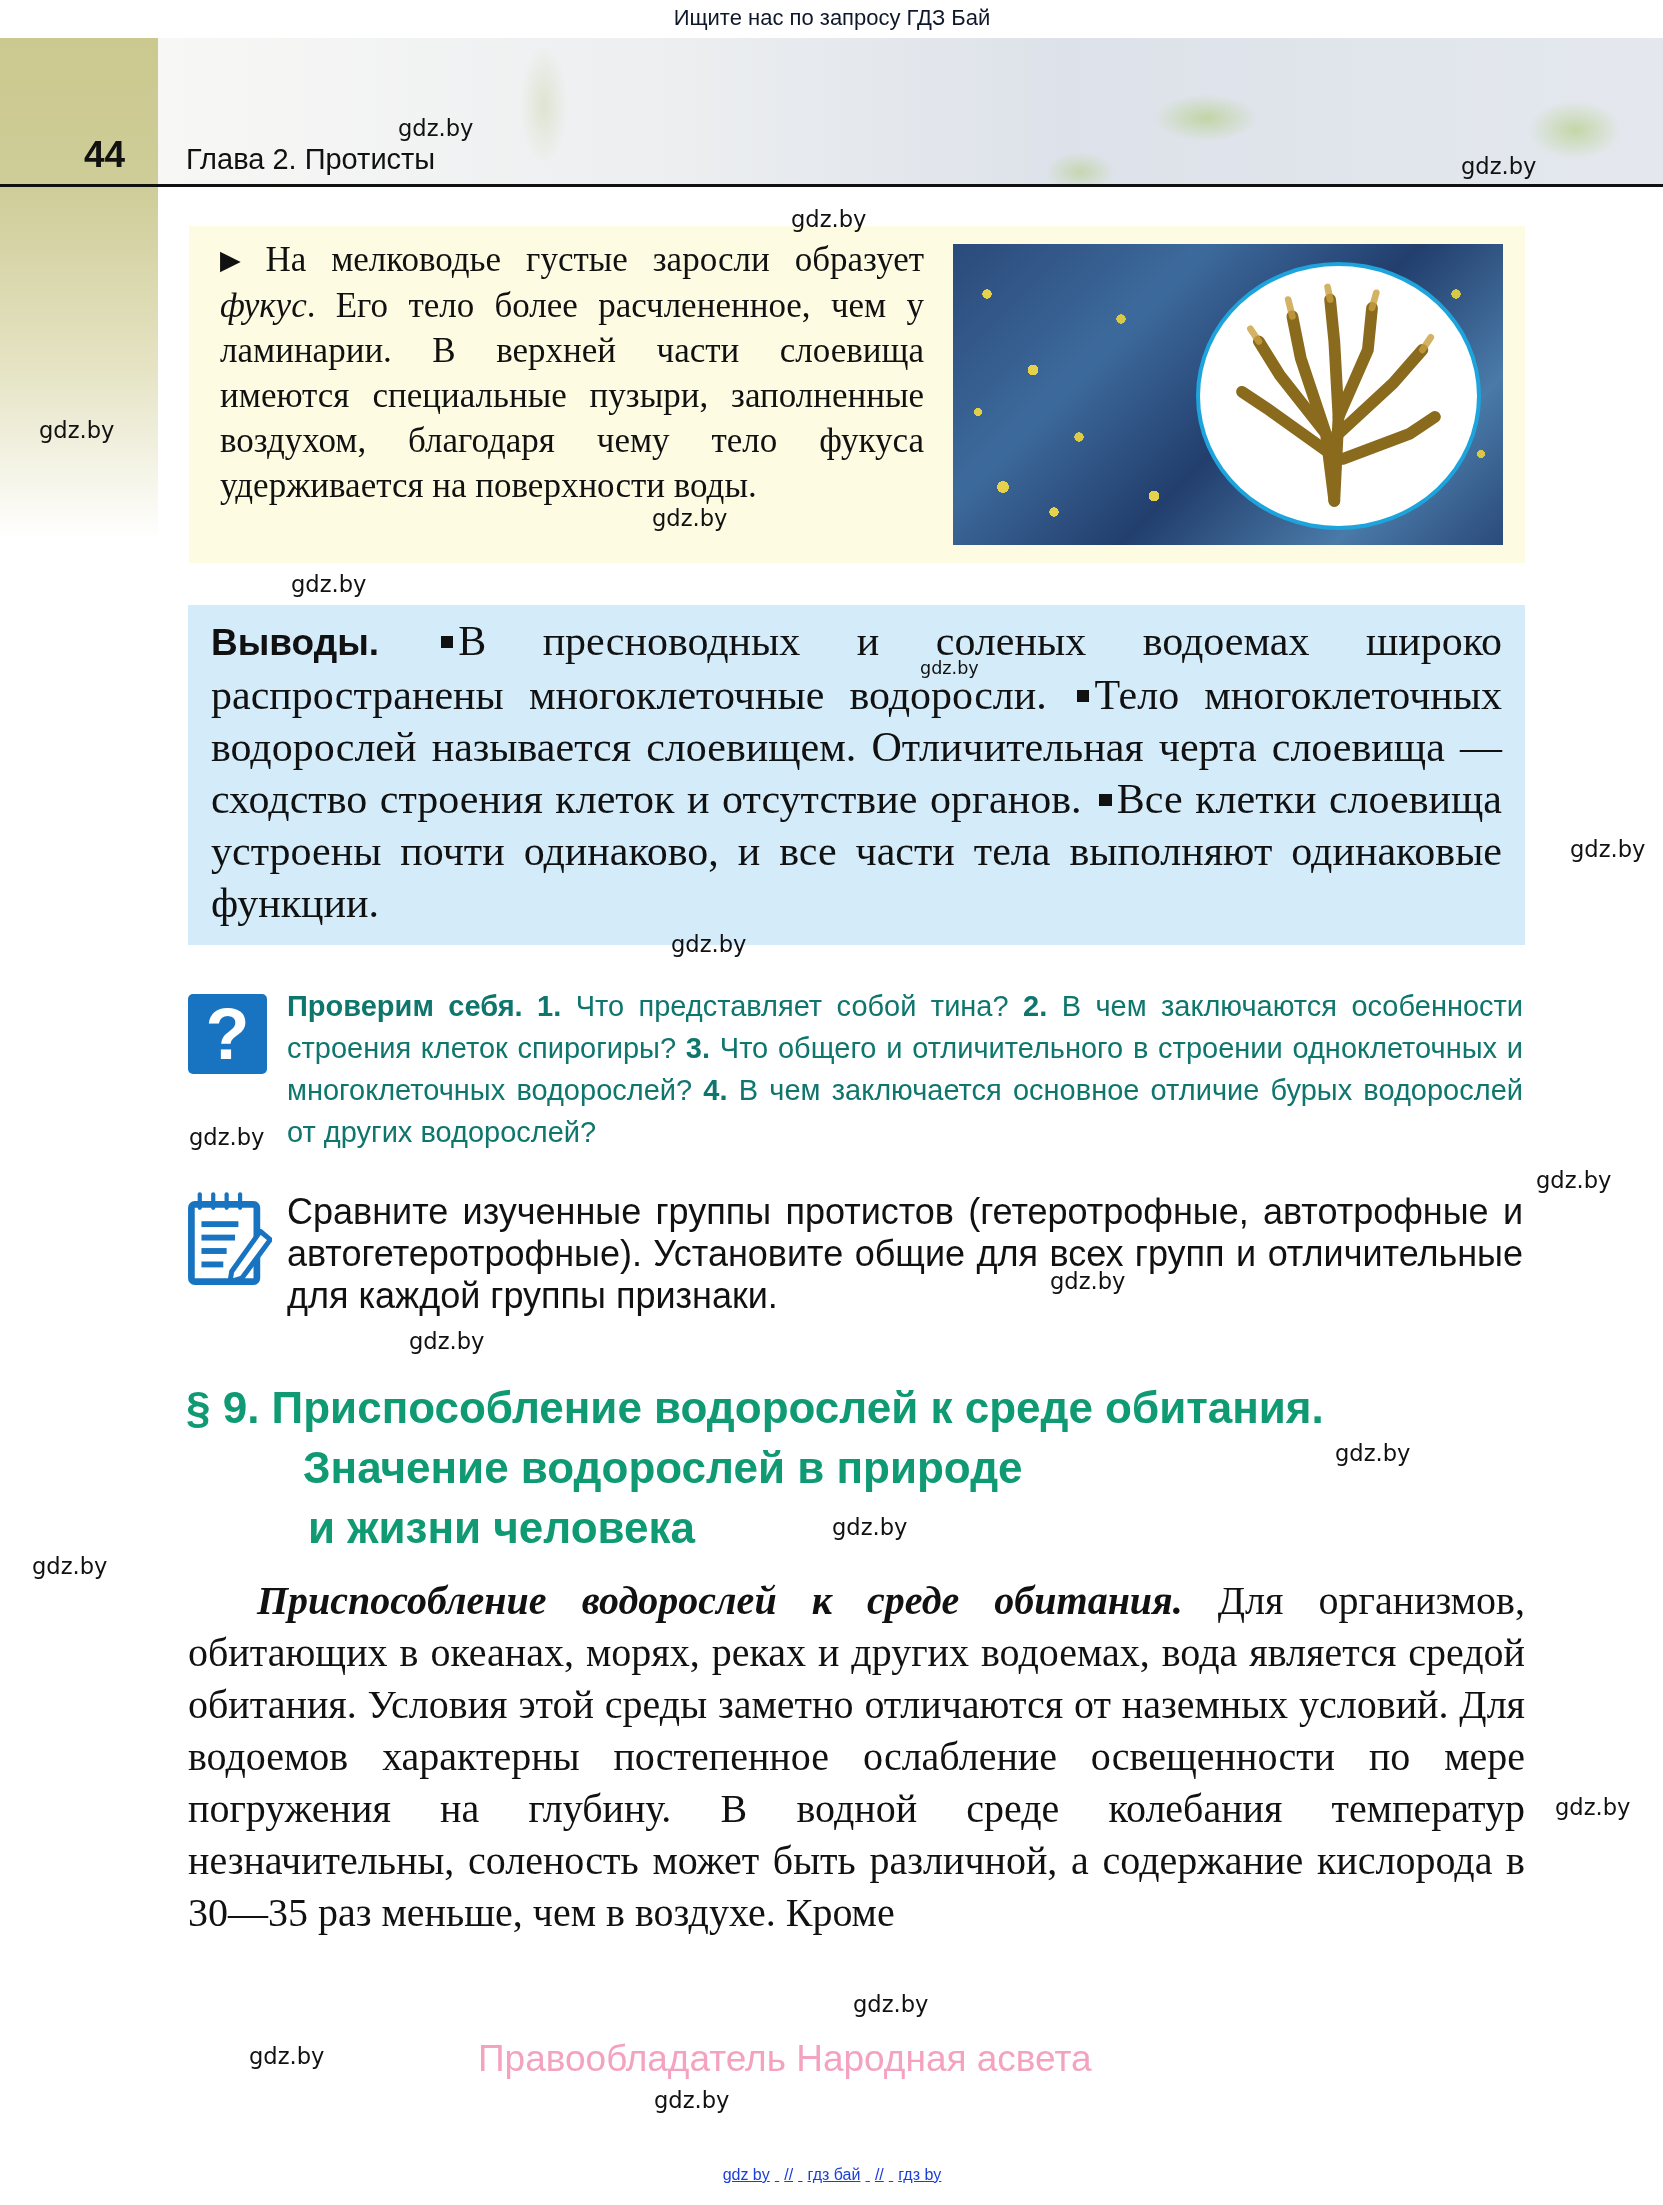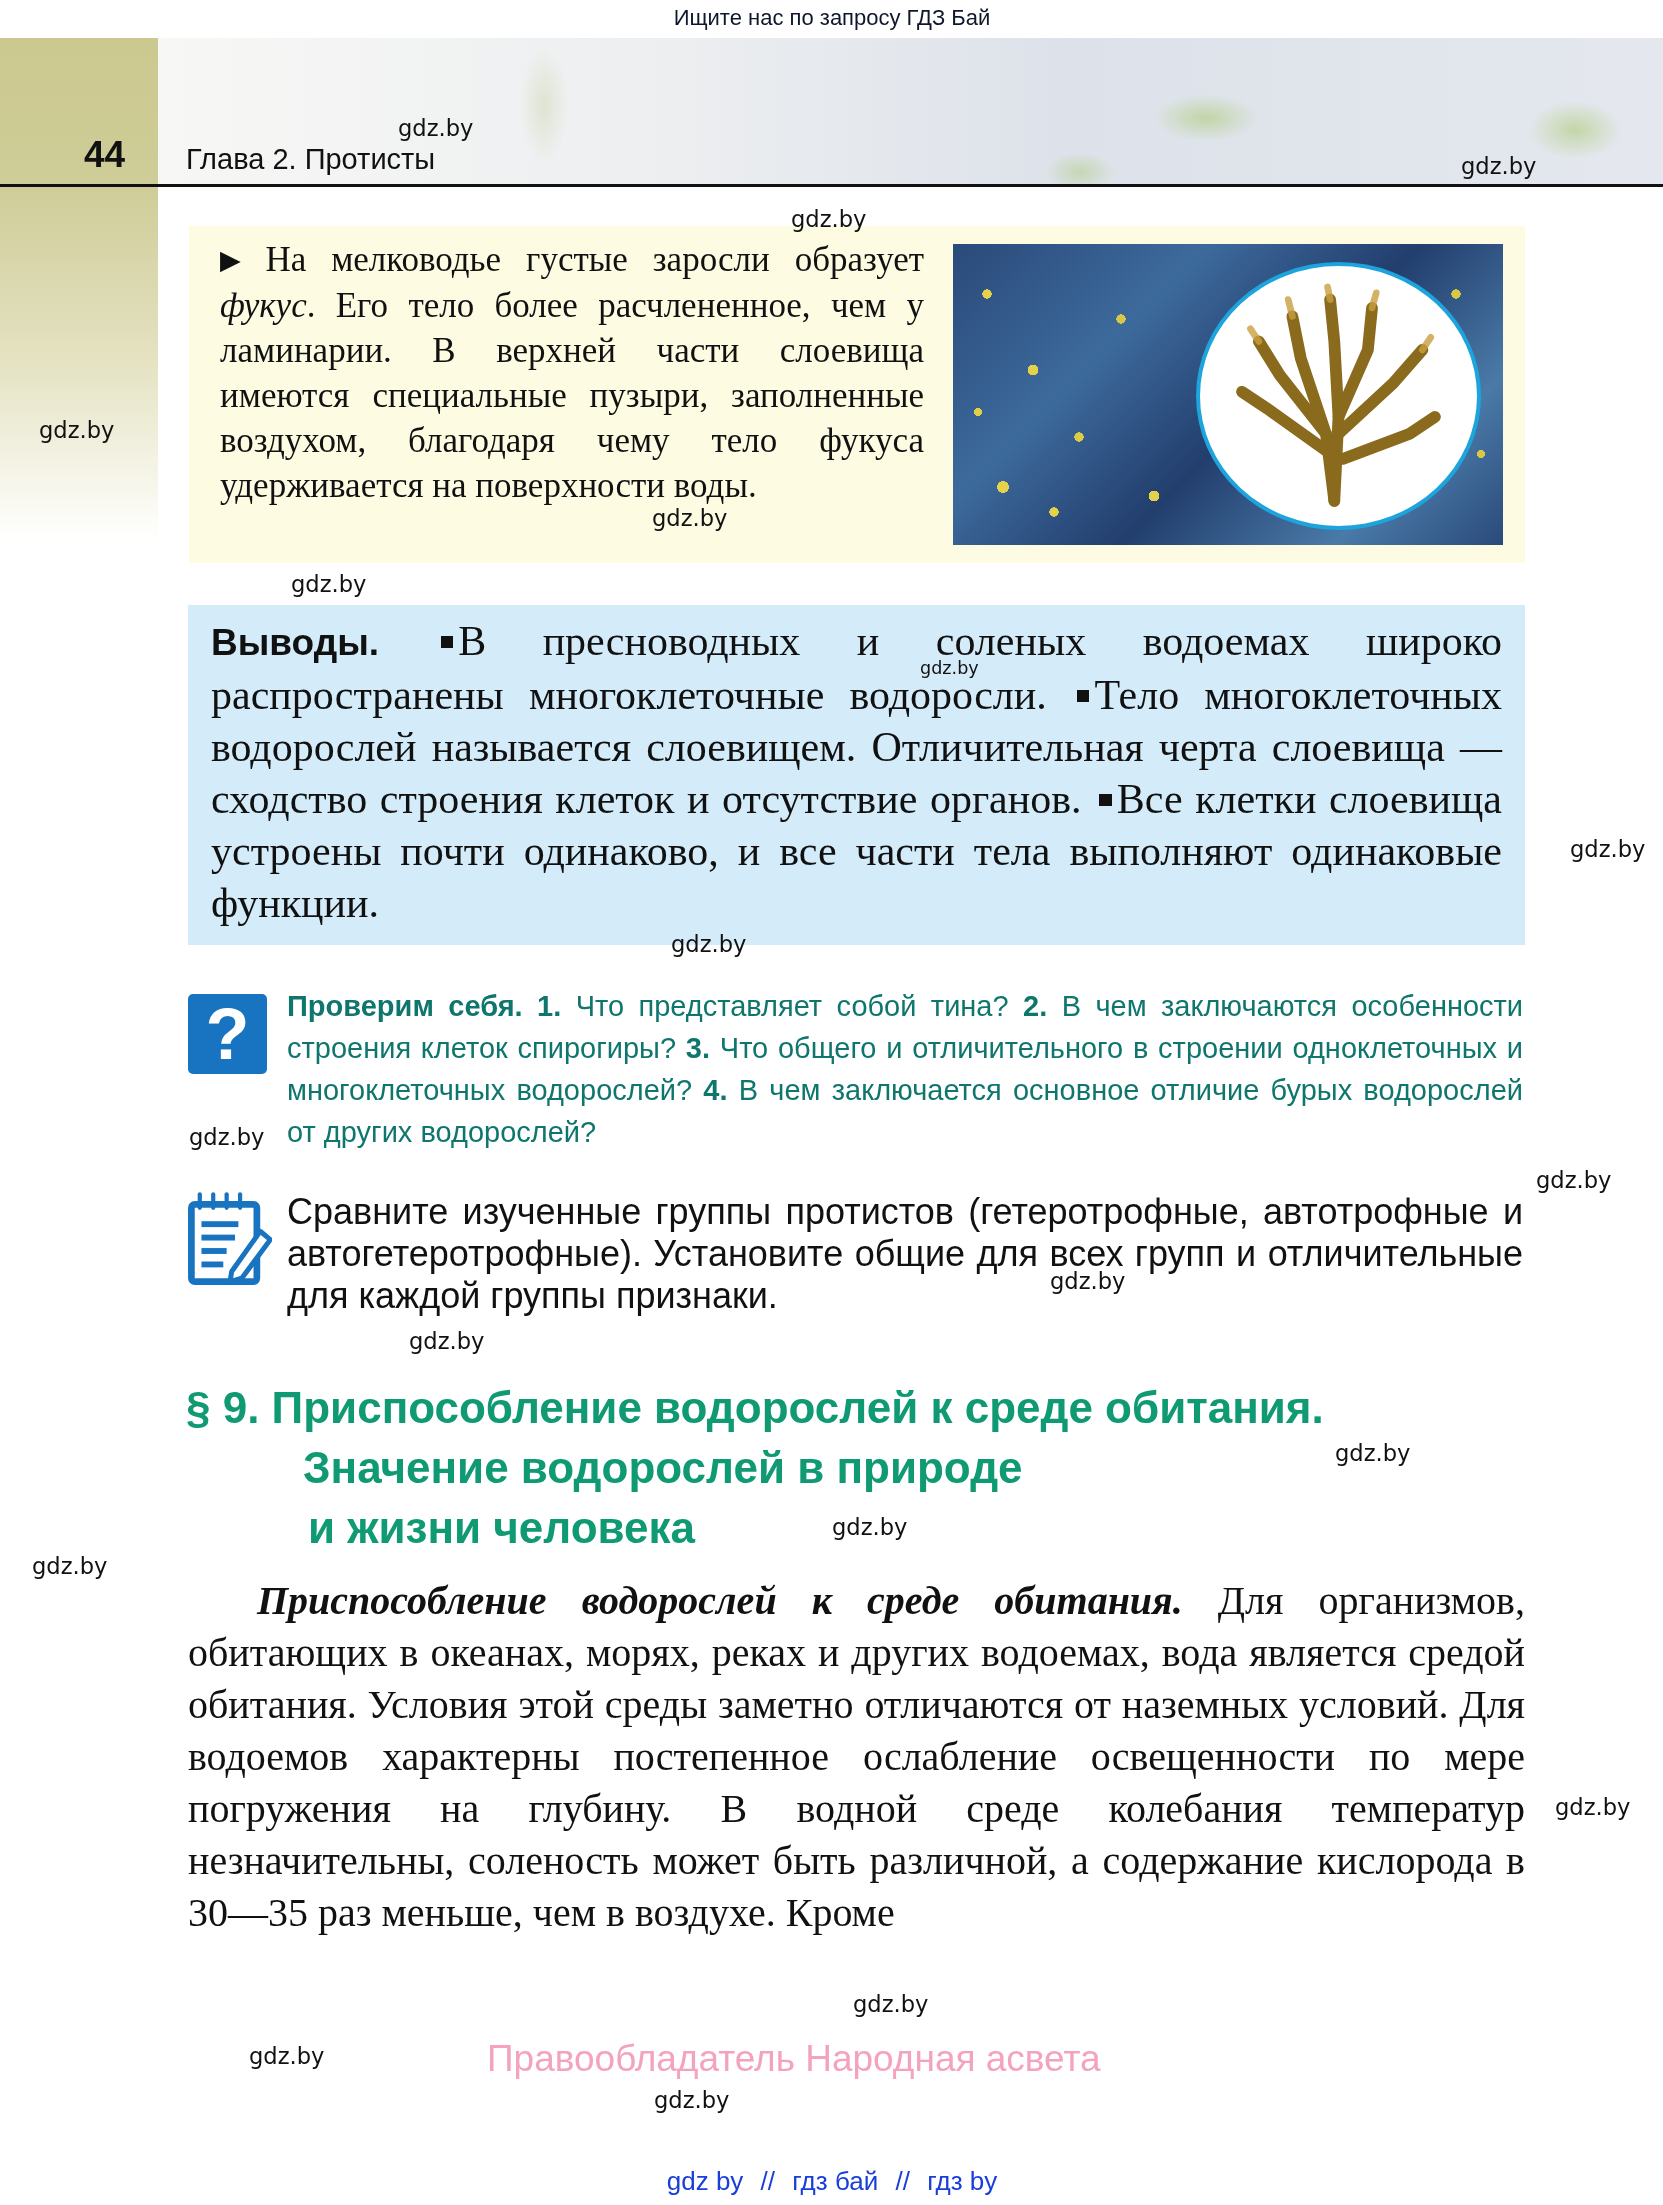--- a/index.html
+++ b/index.html
@@ -90,22 +90,22 @@
     font-weight: bold; font-size: 44px; line-height: 60px; color: #0f9a73;
   }
   .section-title .l2, .section-title .l3 { padding-left: 117px; display: block; }
   .section-title .l3 { padding-left: 122px; }
   .body-text {
     left: 188px; top: 1575px; width: 1337px;
     font-family: "Liberation Serif", serif; font-size: 40px; line-height: 52px;
     text-align: justify; text-indent: 69px; color: #111;
   }
   .body-text i { font-weight: bold; }
-  .copyright { left: 478px; top: 2038px; font-size: 37px; color: #f3a3c0; margin-left: 9px; }
-  .footer-links { left: 0; top: 2166px; width: 1664px; text-align: center; font-size: 26px; color: #1a3fd8; }
+  .copyright { left: 478px; top: 2038px; font-size: 37px; color: #f3a3c0; }
+  .footer-links { left: 0; top: 2166px; width: 1664px; text-align: center; font-size: 16px; color: #1a3fd8; text-decoration: underline; }
   .footer-links span { margin: 0 5px; }
 </style>
 </head>
 <body>
 
 <div class="abs top-banner">Ищите нас по запросу ГДЗ Бай</div>
 
 <div class="abs header-band"></div>
 <div class="abs sidebar"></div>
 <div class="abs header-rule"></div>

